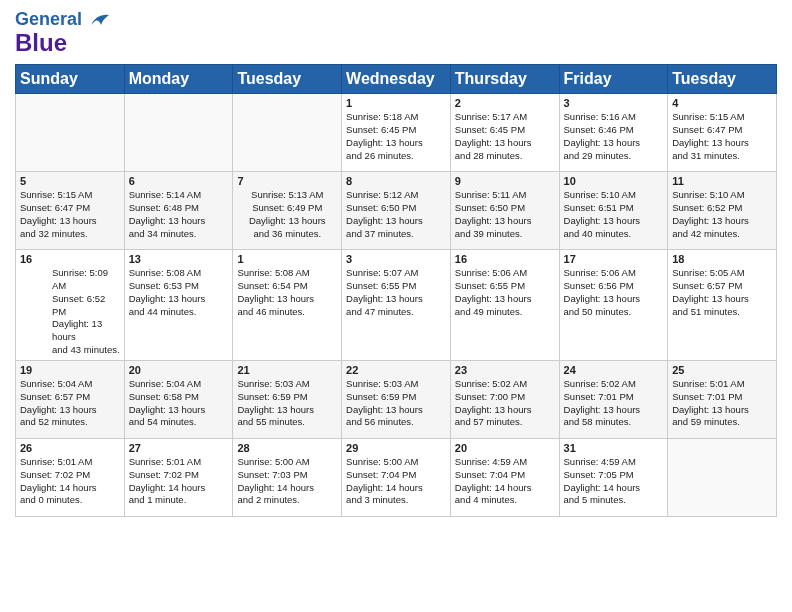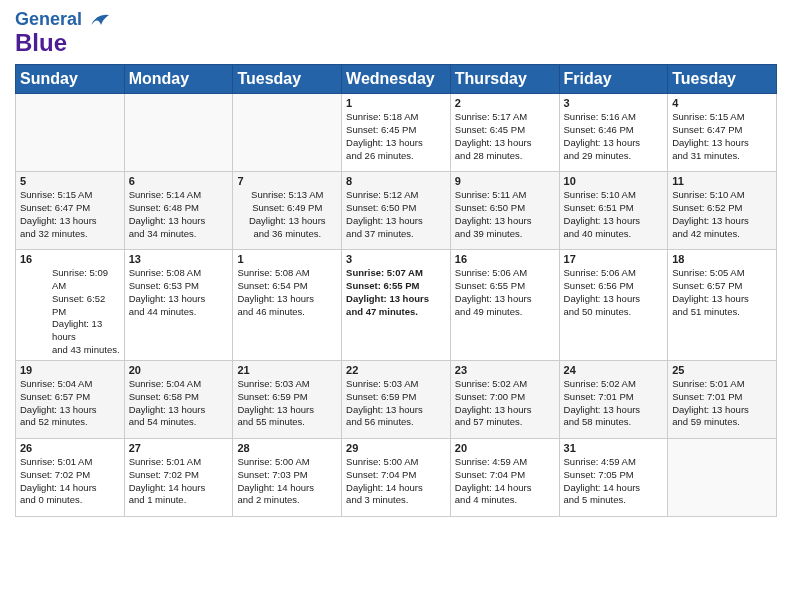--- a/index.html
+++ b/index.html
@@ -212,21 +212,21 @@
           </td>
           <td>
             <div class="day-num">1</div>
             <div class="cell-text" style="white-space: pre-line;">Sunrise: 5:08 AM
 Sunset: 6:54 PM
 Daylight: 13 hours
 and 46 minutes.</div>
           </td>
           <td>
             <div class="day-num">3</div>
-            <div class="cell-text" style="white-space: pre-line; font-weight: bold;">Sunrise: 5:07 AM
+            <div class="cell-text" style="white-space: pre-line;">Sunrise: 5:07 AM
 Sunset: 6:55 PM
 Daylight: 13 hours
 and 47 minutes.</div>
           </td>
           <td>
             <div class="day-num">16</div>
             <div class="cell-text" style="white-space: pre-line;">Sunrise: 5:06 AM
 Sunset: 6:55 PM
 Daylight: 13 hours
 and 49 minutes.</div>

